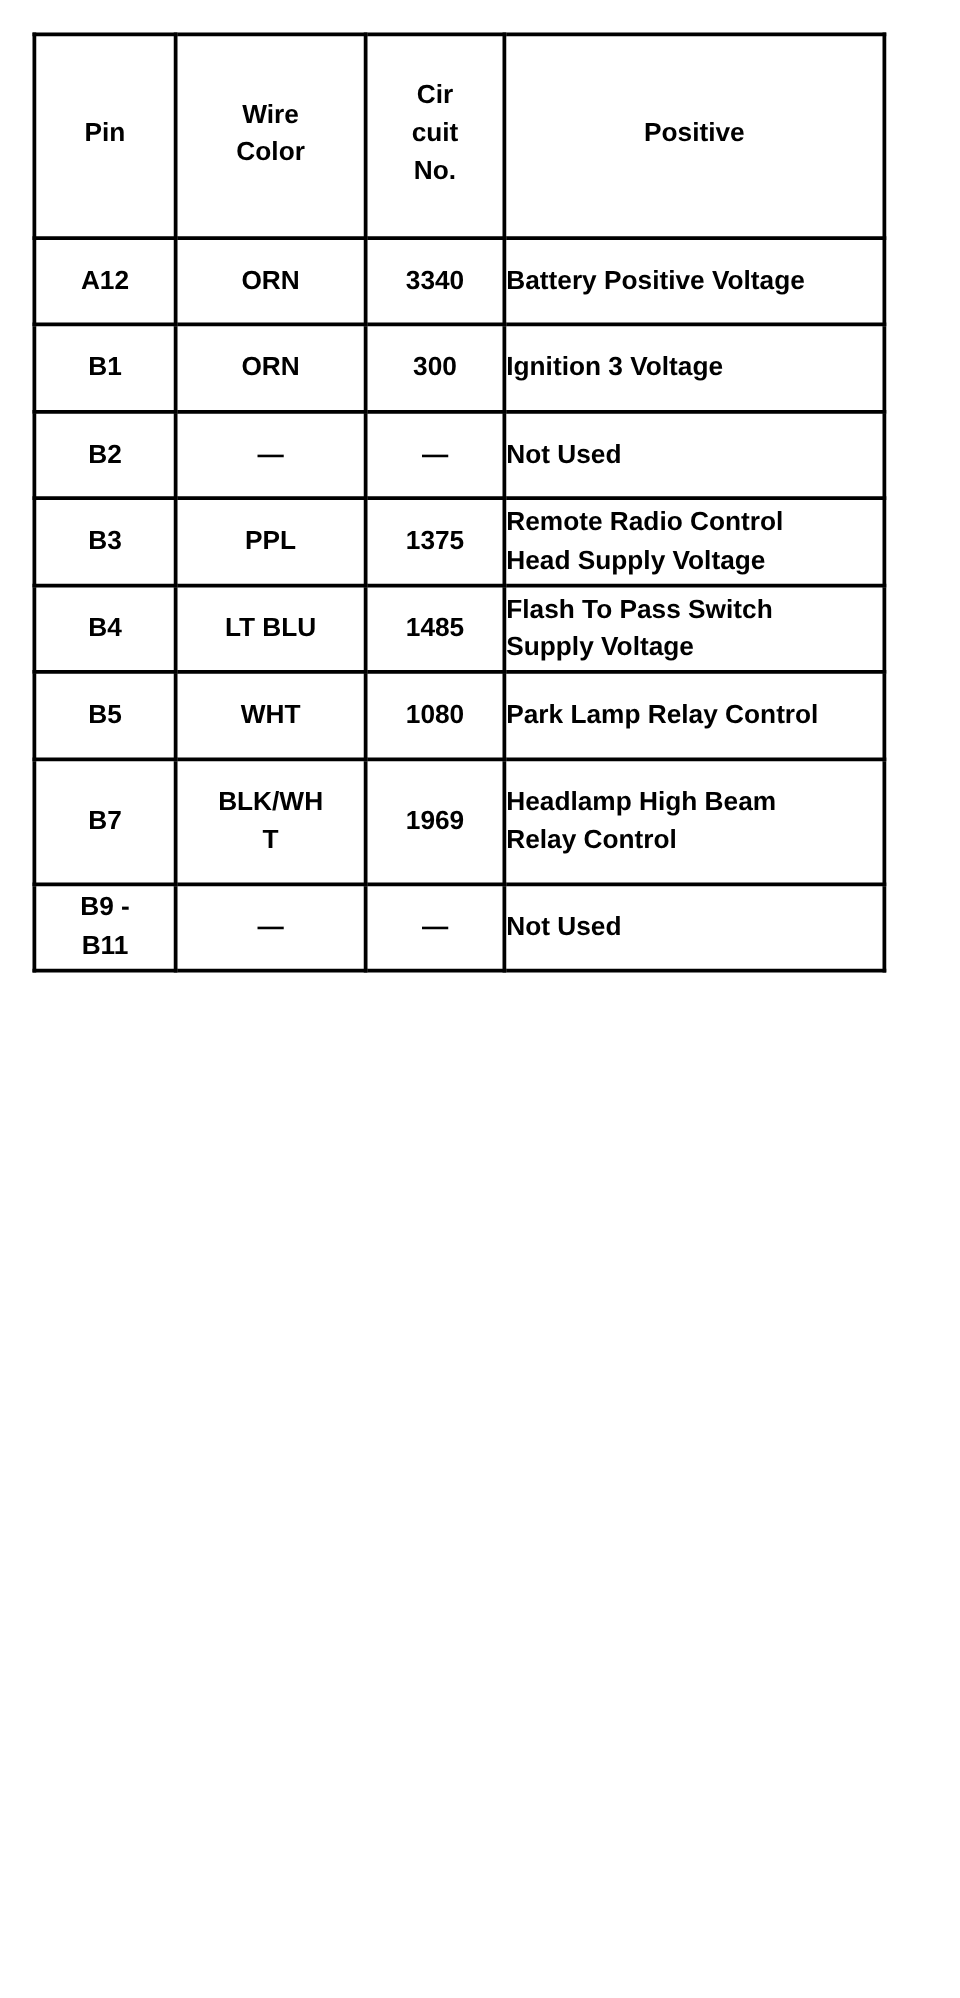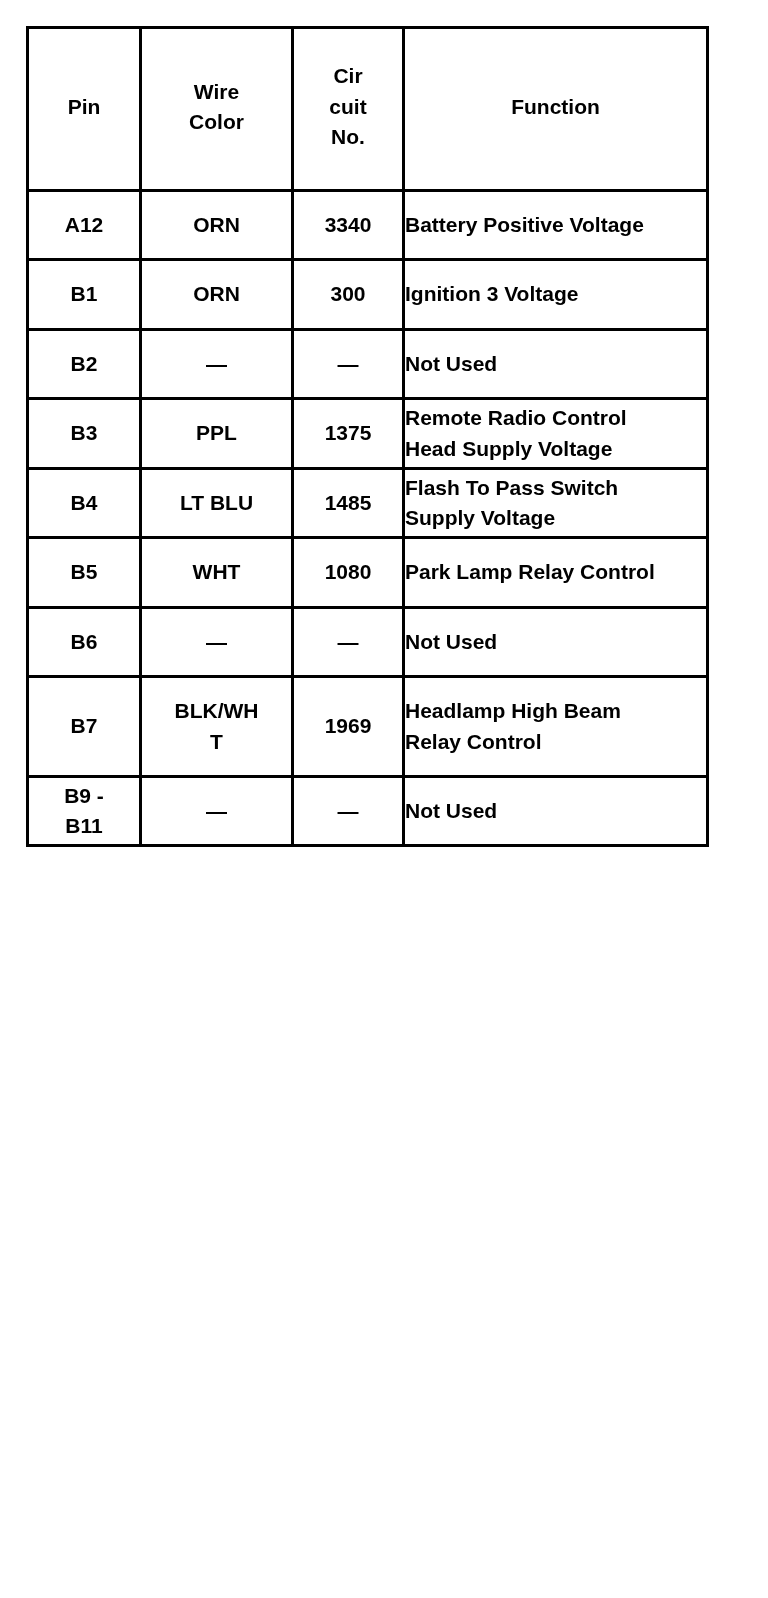--- a/index.html
+++ b/index.html
@@ -121,21 +121,21 @@
         <th class="h-color">
           <span class="stack txt" style="white-space:pre-line">Wire
 Color</span>
         </th>
         <th class="h-circuit">
           <span class="stack txt" style="white-space:pre-line">Cir
 cuit
 No.</span>
         </th>
         <th class="h-func">
-          <span class="stack txt">Function</span>
+          <span class="stack txt">Positive</span>
         </th>
       </tr>
     </thead>
     <tbody>
         <tr>
           <td class="cell-pin">
             <span class="txt">A12</span>
           </td>
           <td class="cell-color">
             <span class="txt">ORN</span>
@@ -212,34 +212,20 @@
           </td>
           <td class="cell-circuit">
             <span class="txt">1080</span>
           </td>
           <td class="cell-func">
             <span class="txt">Park Lamp Relay Control</span>
           </td>
         </tr>
         <tr>
           <td class="cell-pin">
-            <span class="txt">B6</span>
-          </td>
-          <td class="cell-color">
-            <span class="txt">—</span>
-          </td>
-          <td class="cell-circuit">
-            <span class="txt">—</span>
-          </td>
-          <td class="cell-func">
-            <span class="txt">Not Used</span>
-          </td>
-        </tr>
-        <tr>
-          <td class="cell-pin">
             <span class="txt">B7</span>
           </td>
           <td class="cell-color">
             <span class="txt">BLK/WHT</span>
           </td>
           <td class="cell-circuit">
             <span class="txt">1969</span>
           </td>
           <td class="cell-func">
             <span class="txt">Headlamp High Beam Relay Control</span>

